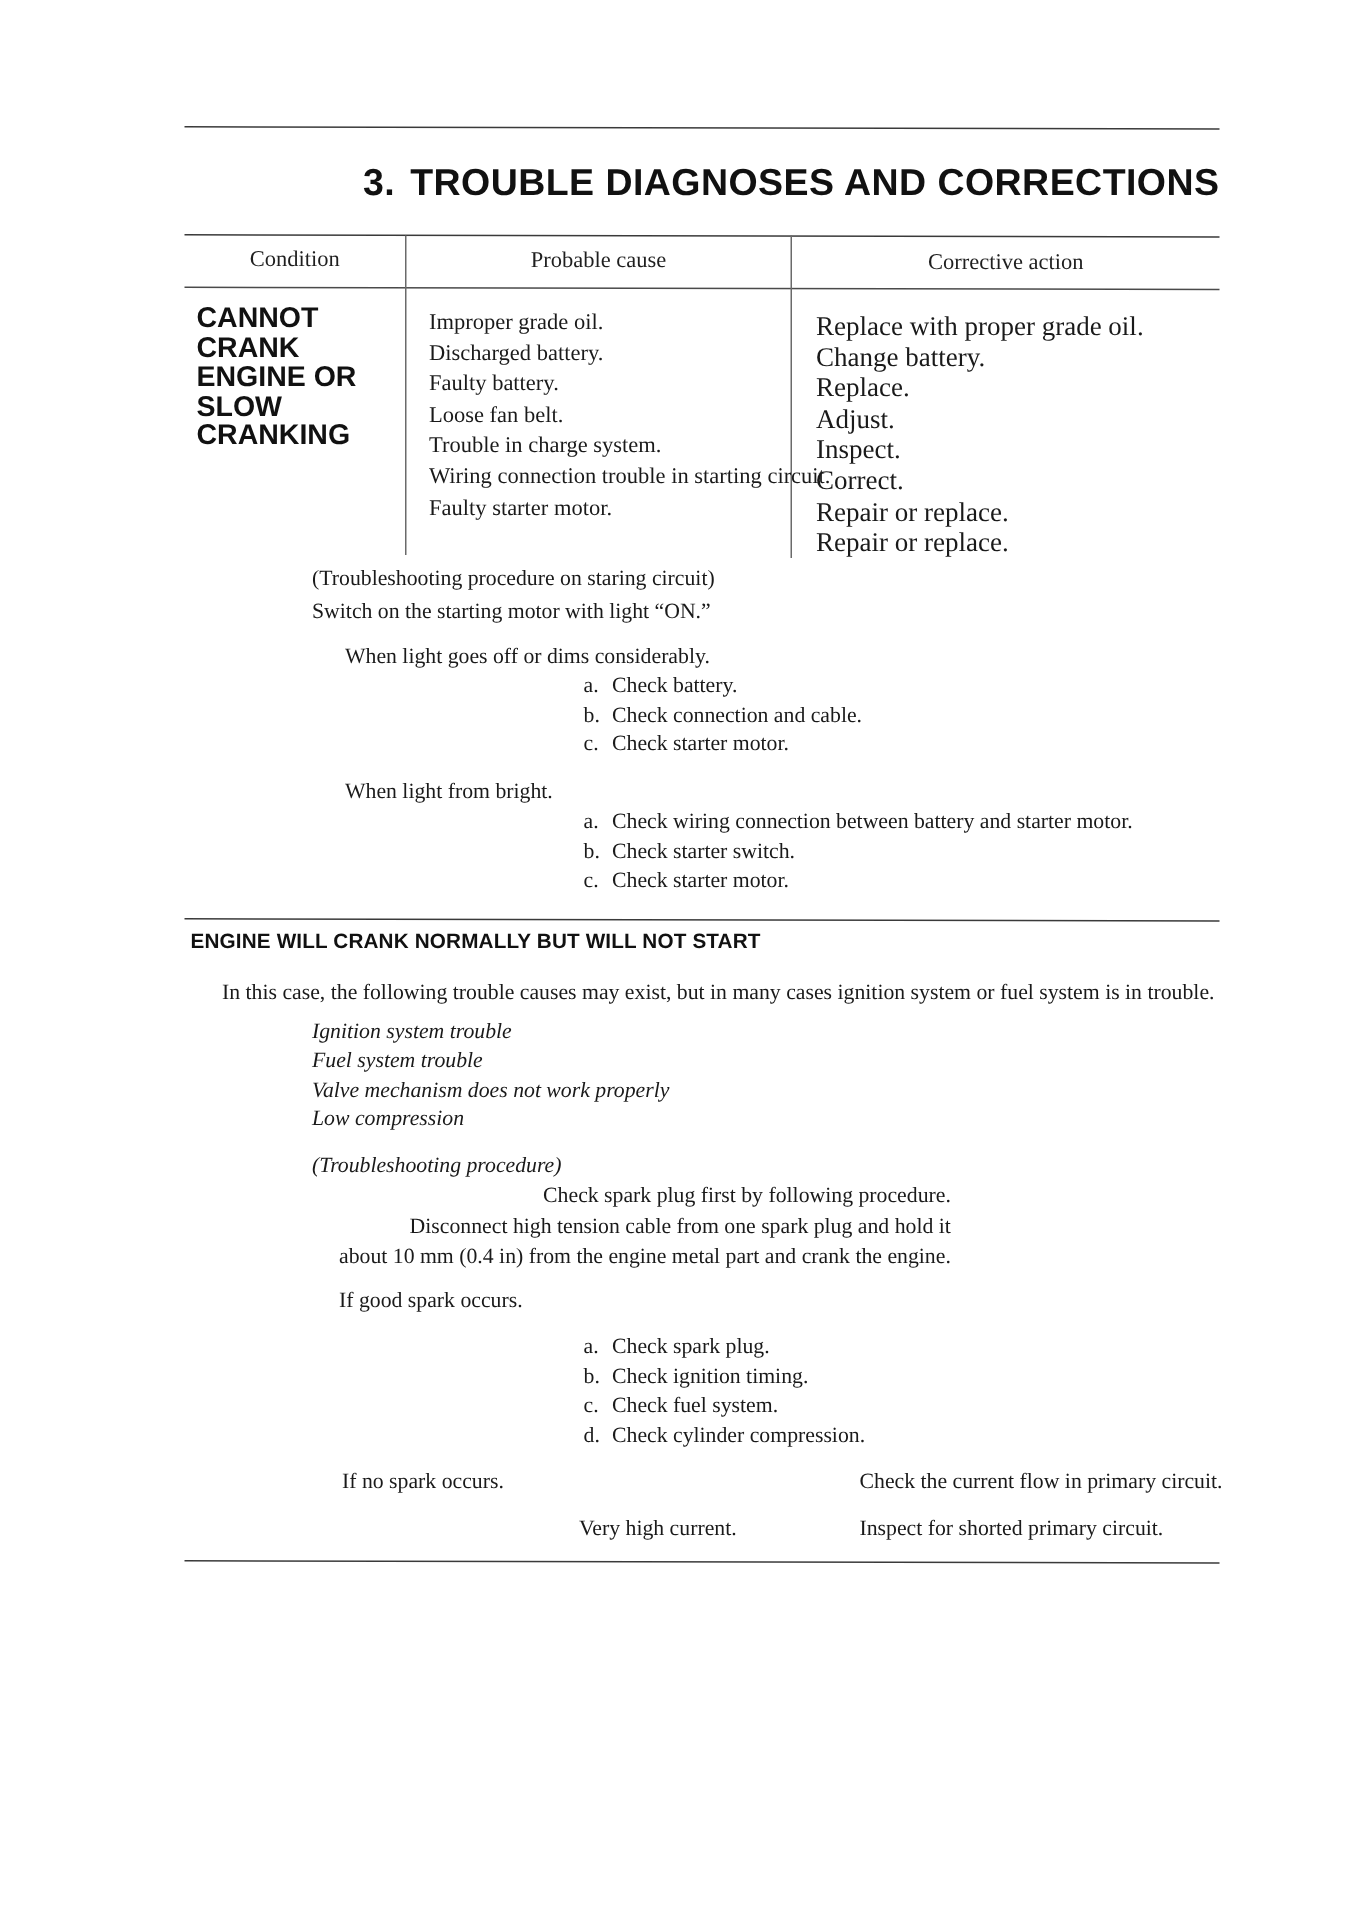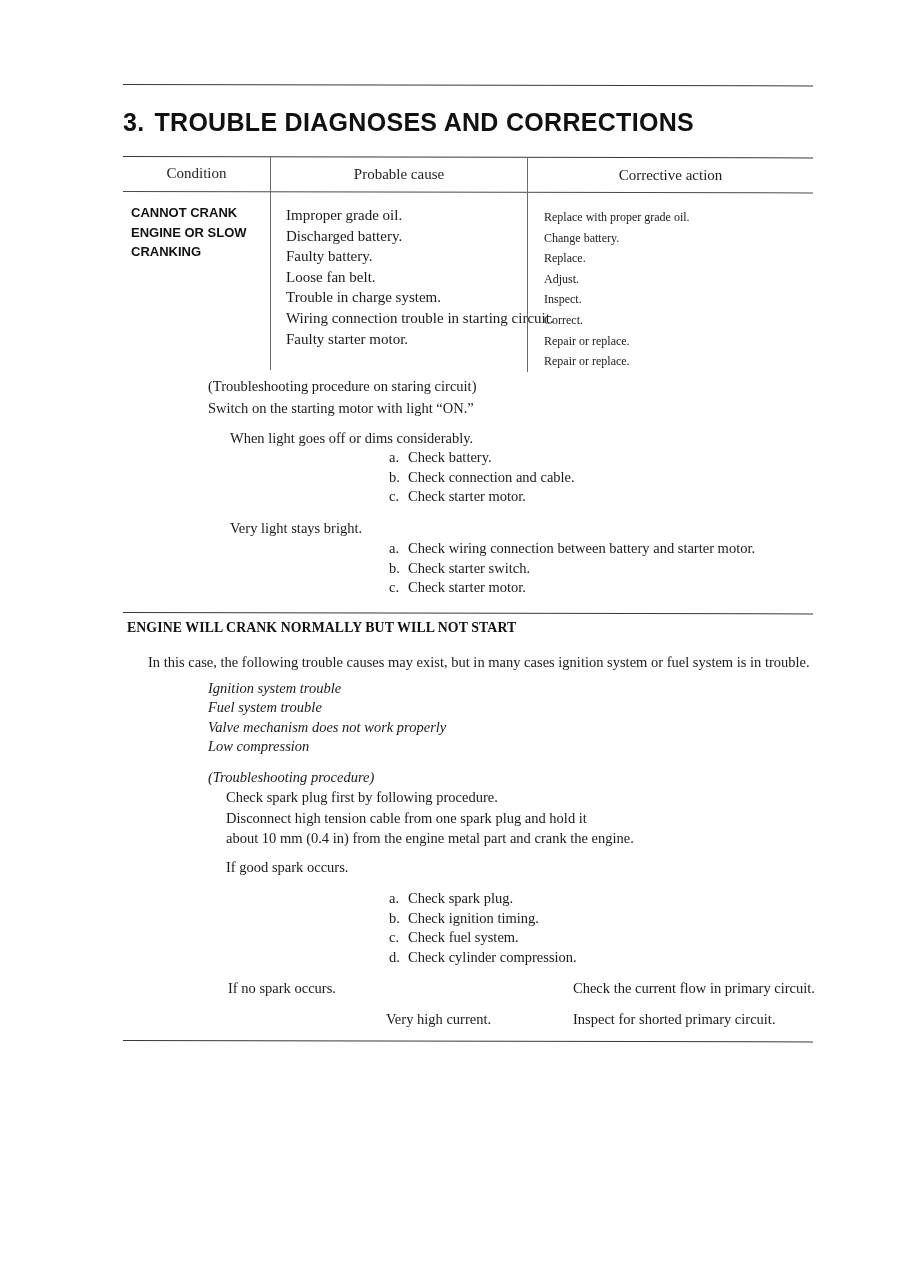--- a/index.html
+++ b/index.html
@@ -27,21 +27,21 @@
   }
   .rule.thin { border-top: 1.2px solid #4a4a4a; }
   .rule.skew { transform: rotate(0.12deg); transform-origin: left center; }
 
   
   .doc-title {
     position: absolute;
     left: 123px;
     top: 108px;
     width: 690px;
-    text-align: left;
+    text-align: right;
     font-family: "Liberation Sans", sans-serif;
     font-weight: bold;
     font-size: 25px;
     letter-spacing: 0.3px;
     color: #111111;
   }
   .doc-title .num { margin-right: 10px; }
 
   
   .th {
@@ -57,52 +57,52 @@
   }
 
   
   .cond-cell {
     position: absolute;
     left: 131px;
     top: 203px;
     width: 140px;
     font-family: "Liberation Sans", sans-serif;
     font-weight: bold;
-    font-size: 13px;
+    font-size: 19px;
     line-height: 19.6px;
     color: #111111;
   }
   .cause-cell {
     position: absolute;
     left: 286px;
     top: 205px;
     width: 240px;
     font-size: 15px;
     line-height: 20.6px;
   }
   .action-cell {
     position: absolute;
     left: 544px;
     top: 207px;
     width: 270px;
-    font-size: 12px;
+    font-size: 18px;
     line-height: 20.6px;
   }
   .cause-cell div, .action-cell div { white-space: nowrap; }
 
   
   .blk { position: absolute; font-size: 14.5px; line-height: 20px; }
   .blk div { white-space: nowrap; }
   .ital { font-style: italic; }
 
   .sec-head {
     position: absolute;
     left: 127px;
     top: 620px;
-    font-family: Liberation Serif, serif;
+    font-family: Liberation Sans, sans-serif;
     font-weight: bold;
     font-size: 13.8px;
     letter-spacing: 0.1px;
     color: #111111;
   }
 
   .lst { position: absolute; font-size: 14.5px; line-height: 19.7px; }
   .lst .row { display: flex; white-space: nowrap; }
   .lst .mk { width: 19px; flex: none; }
 
@@ -174,21 +174,21 @@
     <div class="row">
       <span class="mk">b.</span>
       <span>Check connection and cable.</span>
     </div>
     <div class="row">
       <span class="mk">c.</span>
       <span>Check starter motor.</span>
     </div>
   </div>
 
-  <div class="blk" style="left:230px; top:518px;">Very light stays bright.</div>
+  <div class="blk" style="left:230px; top:518px;">When light from bright.</div>
   <div class="lst" style="left:389px; top:539px;">
     <div class="row">
       <span class="mk">a.</span>
       <span>Check wiring connection between battery and starter motor.</span>
     </div>
     <div class="row">
       <span class="mk">b.</span>
       <span>Check starter switch.</span>
     </div>
     <div class="row">
@@ -205,21 +205,21 @@
 
   <div class="blk ital" style="left:208px; top:679px; line-height:19.3px;">
     <div>Ignition system trouble</div>
     <div>Fuel system trouble</div>
     <div>Valve mechanism does not work properly</div>
     <div>Low compression</div>
   </div>
 
   <div class="blk ital" style="left:208px; top:767px;">(Troubleshooting procedure)</div>
 
-  <div class="blk" style="left:226px; top:787px; line-height:20.5px;">
+  <div class="blk" style="left:226px; top:787px; line-height:20.5px;text-align:right;">
     <div>Check spark plug first by following procedure.</div>
     <div>Disconnect high tension cable from one spark plug and hold it</div>
     <div>about 10 mm (0.4 in) from the engine metal part and crank the engine.</div>
   </div>
 
   <div class="blk" style="left:226px; top:857px;">If good spark occurs.</div>
   <div class="lst" style="left:389px; top:889px;">
     <div class="row">
       <span class="mk">a.</span>
       <span>Check spark plug.</span>

